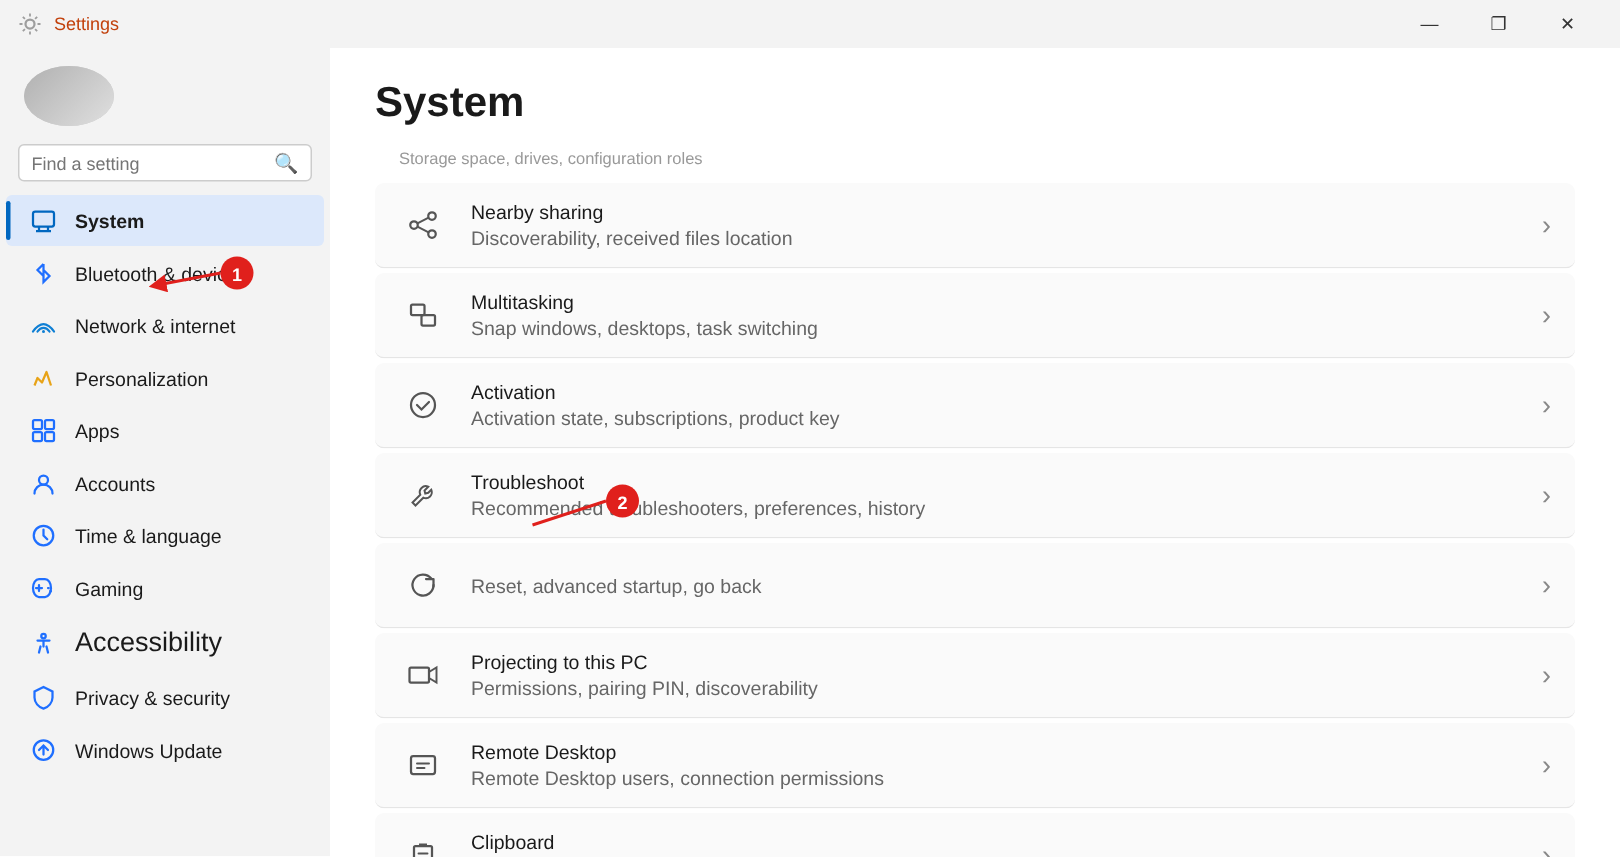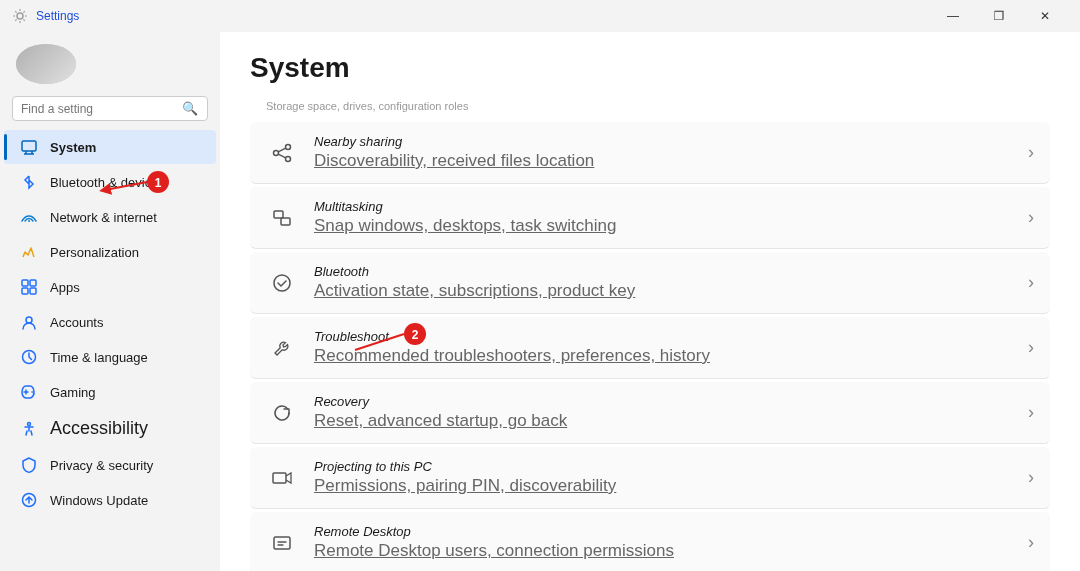--- a/index.html
+++ b/index.html
@@ -23,21 +23,21 @@
       gap: 8px;
       flex-shrink: 0;
     }
     .titlebar-icon {
       width: 16px;
       height: 16px;
       opacity: 0.6;
     }
     .titlebar-title {
       font-size: 12px;
-      color: #1d4ed8;
+      color: #c2410c;
       flex: 1;
     }
     .titlebar-controls {
       display: flex;
       gap: 0;
     }
     .titlebar-btn {
       width: 46px;
       height: 32px;
       display: flex;
@@ -180,26 +180,24 @@
       font-size: 18px;
     }
     .settings-item-text {
       flex: 1;
     }
     .settings-item-title {
       font-size: 13px;
       font-weight: 500;
       color: #1a1a1a;
       margin-bottom: 2px;
-      font-style: italic;
     }
     .settings-item-desc {
-      font-size: 17px;
+      font-size: 13px;
       color: #666;
-      text-decoration: underline;
     }
     .settings-item-chevron {
       color: #888;
       font-size: 12px;
     }
 
     
     .annotations-overlay {
       position: absolute;
       top: 0;
@@ -379,21 +377,21 @@
           <div class="settings-item-chevron" style="font-size: 18px;">›</div>
         </div>
         <div class="settings-item">
           <div class="settings-item-icon">
             <svg width="22" height="22" viewBox="0 0 22 22" fill="none">
               <circle cx="11" cy="11" r="8" stroke="#555" stroke-width="1.5"></circle>
               <path d="M7 11l3 3 5-5" stroke="#555" stroke-width="1.5" stroke-linecap="round"></path>
             </svg>
           </div>
           <div class="settings-item-text">
-            <div class="settings-item-title">Bluetooth</div>
+            <div class="settings-item-title">Activation</div>
             <div class="settings-item-desc">Activation state, subscriptions, product key</div>
           </div>
           <div class="settings-item-chevron" style="font-size: 18px;">›</div>
         </div>
         <div class="settings-item">
           <div class="settings-item-icon">
             <svg width="22" height="22" viewBox="0 0 22 22" fill="none">
               <path d="M14.5 5.5a4 4 0 0 0-5.3 5.3L4 16l2 2 5.2-5.2a4 4 0 0 0 5.3-5.3L14.5 9.5l-2 .5-.5-2 2.5-2.5z" stroke="#555" stroke-width="1.3"></path>
             </svg>
           </div>
@@ -404,21 +402,20 @@
           <div class="settings-item-chevron" style="font-size: 18px;">›</div>
         </div>
         <div class="settings-item">
           <div class="settings-item-icon">
             <svg width="22" height="22" viewBox="0 0 22 22" fill="none">
               <path d="M18 11a7 7 0 1 1-1.5-4.3" stroke="#555" stroke-width="1.5" stroke-linecap="round"></path>
               <polyline points="13,7 18,7 18,12" stroke="#555" stroke-width="1.5" stroke-linecap="round" stroke-linejoin="round"></polyline>
             </svg>
           </div>
           <div class="settings-item-text">
-            <div class="settings-item-title">Recovery</div>
             <div class="settings-item-desc">Reset, advanced startup, go back</div>
           </div>
           <div class="settings-item-chevron" style="font-size: 18px;">›</div>
         </div>
         <div class="settings-item">
           <div class="settings-item-icon">
             <svg width="22" height="22" viewBox="0 0 22 22" fill="none">
               <rect x="2" y="6" width="13" height="10" rx="1" stroke="#555" stroke-width="1.5"></rect>
               <path d="M15 9l5-3v10l-5-3" stroke="#555" stroke-width="1.3"></path>
             </svg>

